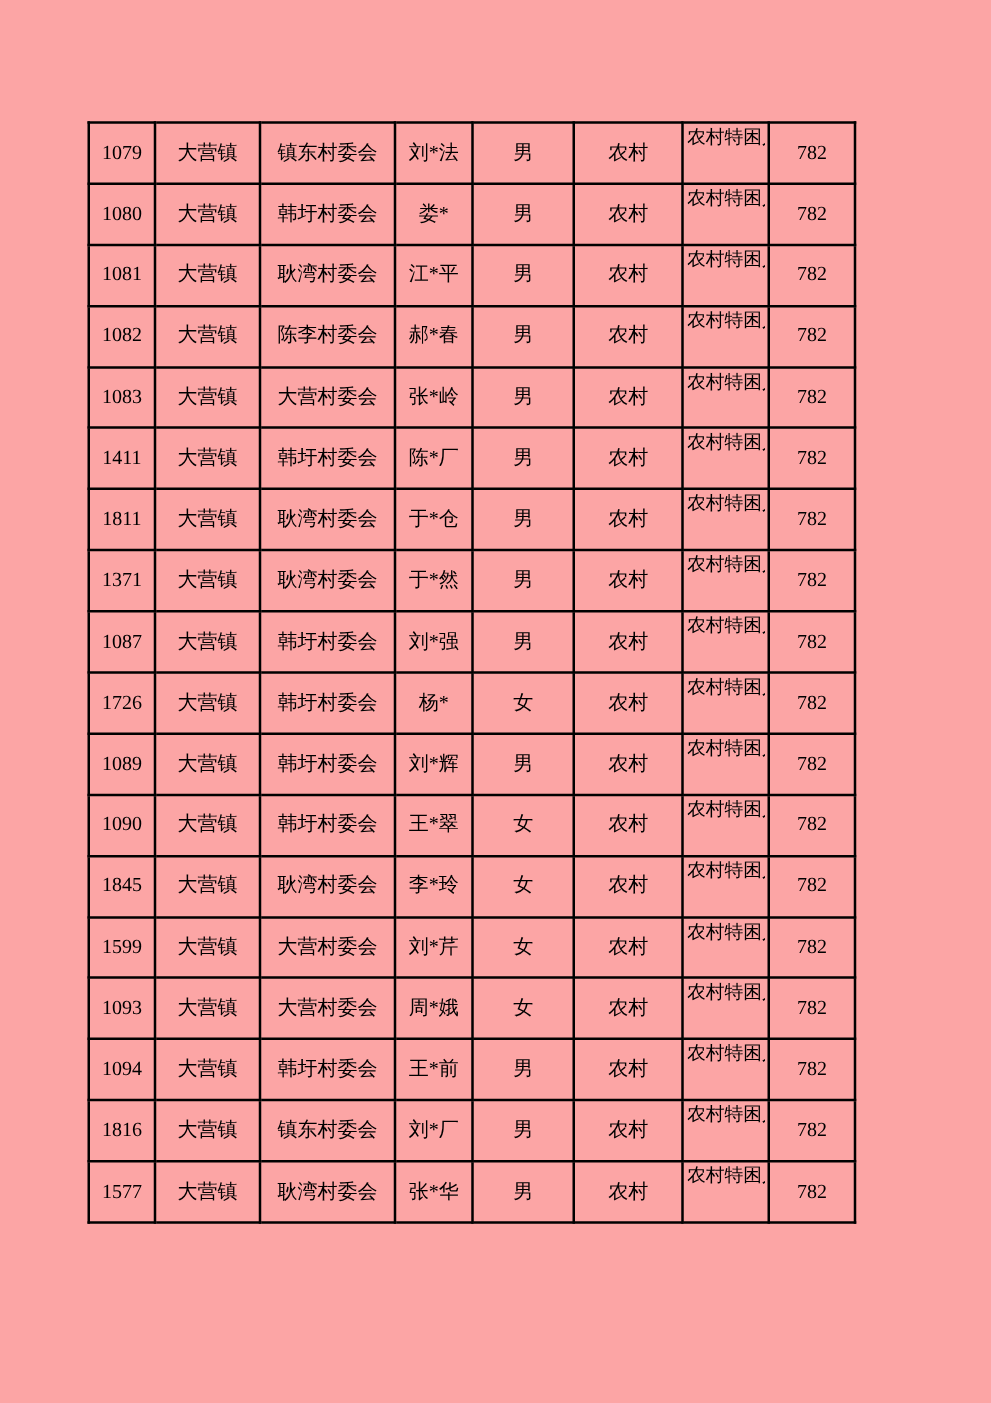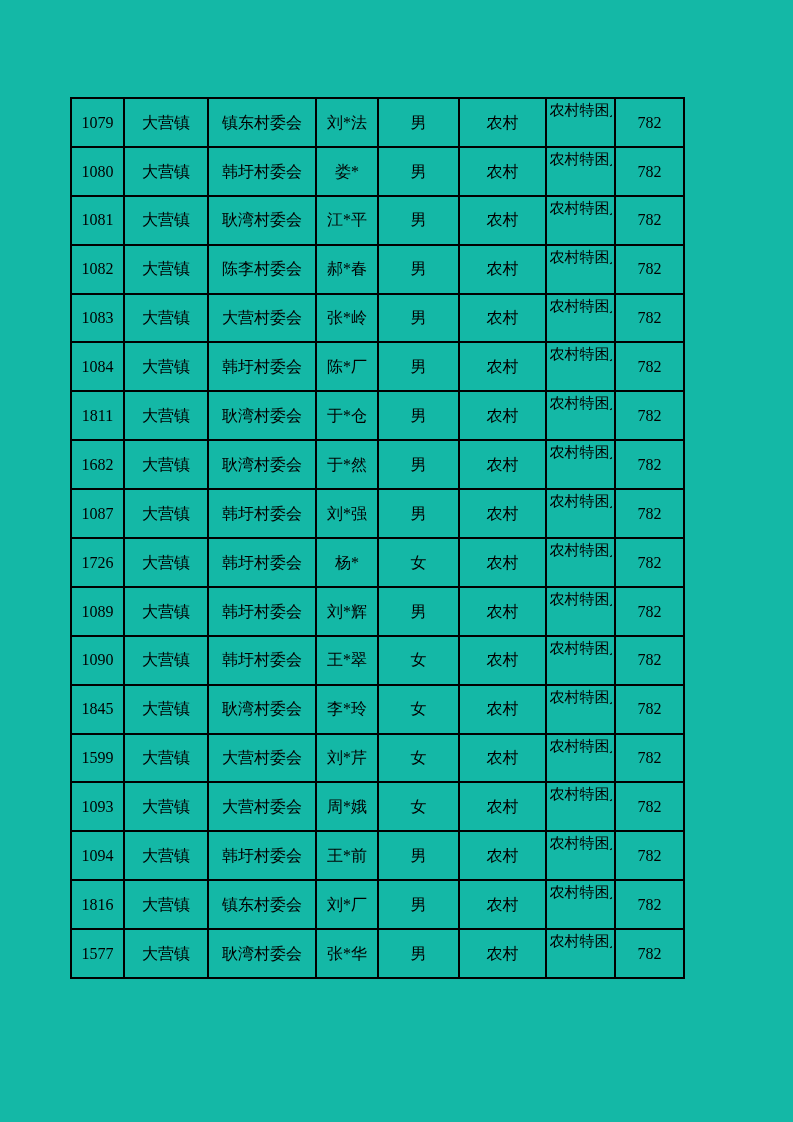--- a/index.html
+++ b/index.html
@@ -11,21 +11,21 @@
     height: 1122px;
     background: #ffffff;
     position: relative;
     font-family: "Liberation Serif", "DejaVu Serif", serif;
     color: #000000;
     overflow: hidden;
   }
   .page {
     position: absolute;
     inset: 0;
-    background: #14b8a6;
+    background: #fca5a5;
     text-decoration: underline;
   }
   table.roster {
     position: absolute;
     left: 70px;
     top: 97px;
     width: 613px;
     border-collapse: collapse;
     table-layout: fixed;
   }
@@ -133,21 +133,21 @@
           <td>张*岭</td>
           <td>男</td>
           <td>农村</td>
           <td class="cat-cell">
             <div class="cat-inner">农村特困人员集中供养</div>
           </td>
           <td>782</td>
         </tr>
 
         <tr>
-          <td>1084</td>
+          <td>1411</td>
           <td>大营镇</td>
           <td>韩圩村委会</td>
           <td>陈*厂</td>
           <td>男</td>
           <td>农村</td>
           <td class="cat-cell">
             <div class="cat-inner">农村特困人员集中供养</div>
           </td>
           <td>782</td>
         </tr>
@@ -159,21 +159,21 @@
           <td>于*仓</td>
           <td>男</td>
           <td>农村</td>
           <td class="cat-cell">
             <div class="cat-inner">农村特困人员分散供养</div>
           </td>
           <td>782</td>
         </tr>
 
         <tr>
-          <td>1682</td>
+          <td>1371</td>
           <td>大营镇</td>
           <td>耿湾村委会</td>
           <td>于*然</td>
           <td>男</td>
           <td>农村</td>
           <td class="cat-cell">
             <div class="cat-inner">农村特困人员集中供养</div>
           </td>
           <td>782</td>
         </tr>

